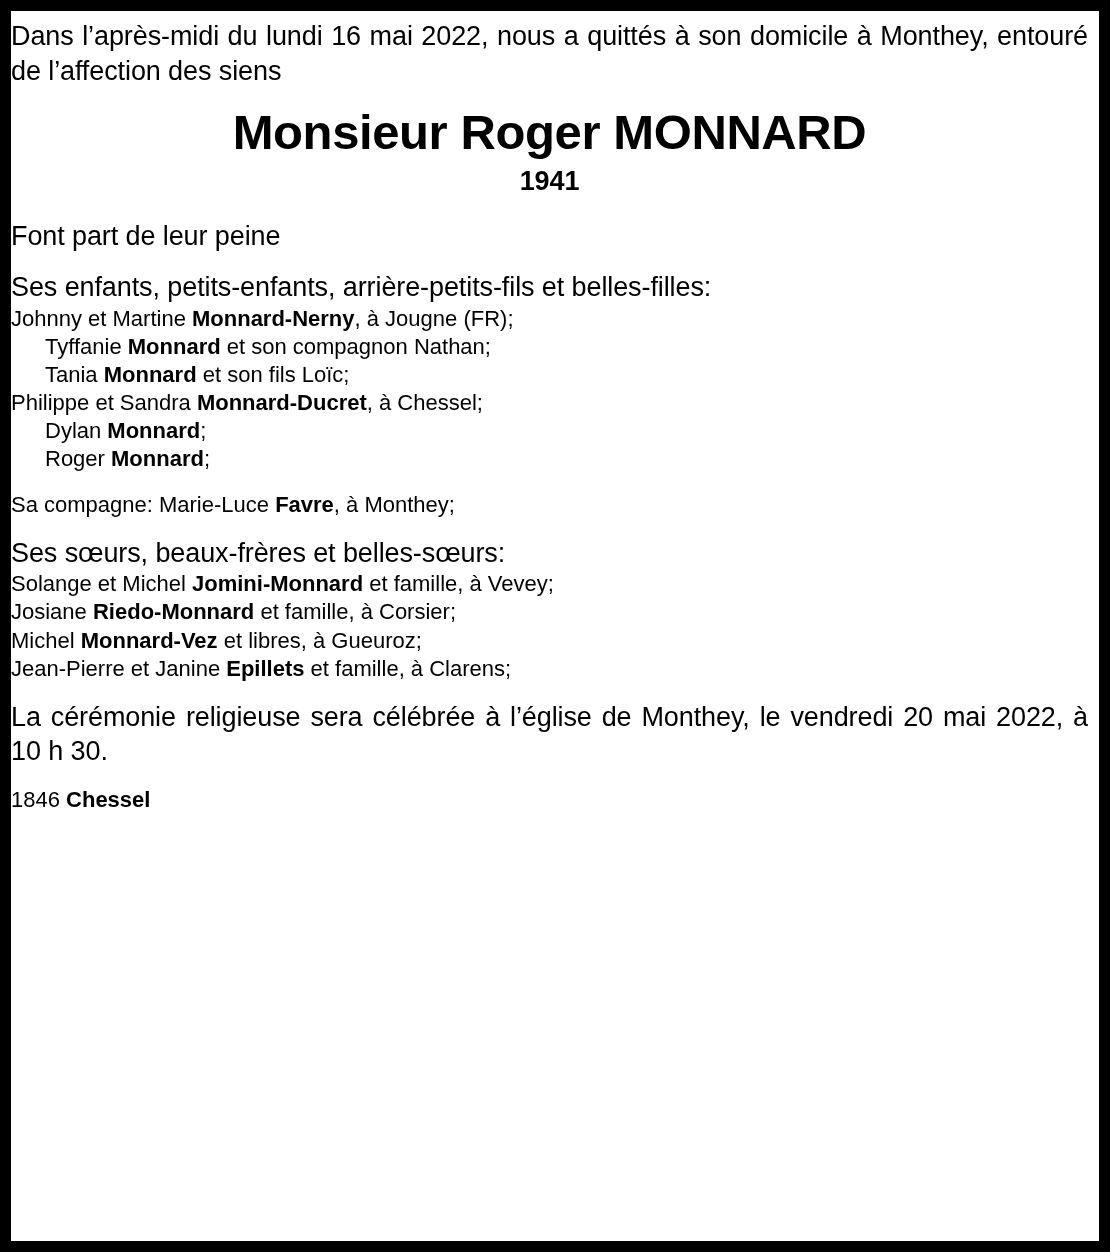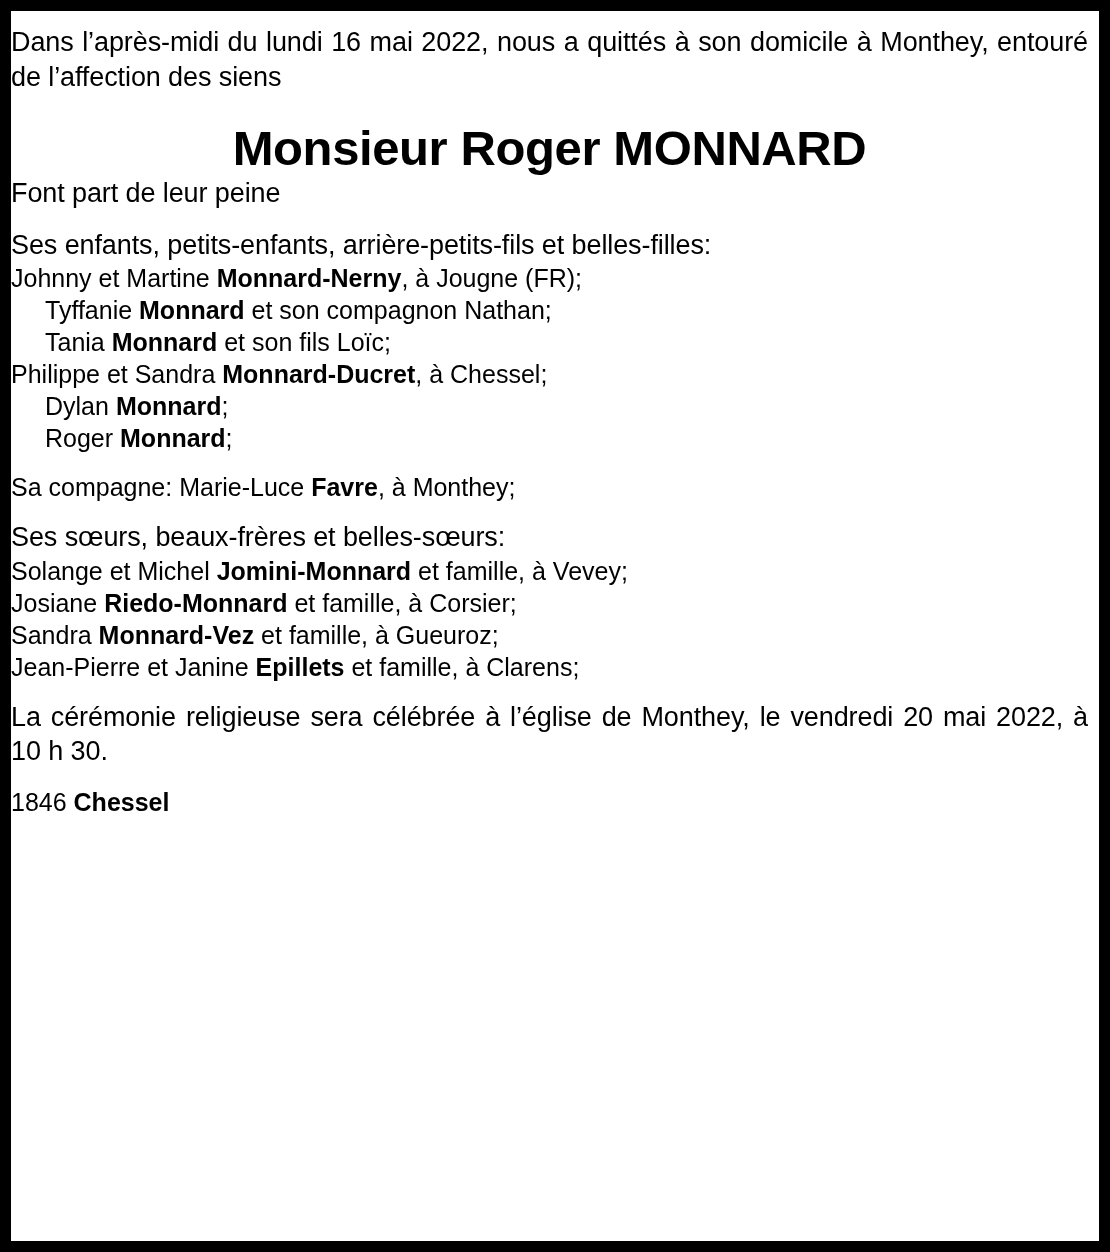--- a/index.html
+++ b/index.html
@@ -38,53 +38,53 @@
     bottom: 0;
     height: 11px;
     background: #000000;
   }
   .content {
     position: absolute;
     left: 0;
     right: 0;
     top: 11px;
     bottom: 11px;
-    padding: 14px 11px 0 0;
+    padding: 8px 11px 0 0;
     box-sizing: border-box;
   }
   p {
     margin: 0;
     font-size: 27px;
     line-height: 1.28;
     letter-spacing: -0.1px;
   }
   .intro {
     text-align: justify;
     margin-bottom: 10px;
   }
   .name {
     text-align: center;
     font-size: 49px;
     font-weight: bold;
     line-height: 1.12;
-    margin-top: 27px;
+    margin-top: 17px;
     letter-spacing: -0.4px;
   }
   .year {
     text-align: center;
     font-size: 27px;
     font-weight: bold;
     margin-top: 4px;
     margin-bottom: 20px;
   }
   .block {
     margin-bottom: 17px;
   }
   .line {
-    font-size: 25px;
+    font-size: 22px;
     line-height: 1.28;
     white-space: pre-wrap;
   }
   .indent {
     padding-left: 34px;
   }
   b {
     font-weight: bold;
   }
   .justify {
@@ -96,20 +96,21 @@
 
 <div class="notice">
   <div class="rule-top"></div>
   <div class="rule-bottom"></div>
 
   <div class="content">
 
     <p class="intro">Dans l’après-midi du lundi  16 mai 2022, nous a quittés à son domicile à Monthey, entouré de l’affection des siens</p>
 
     <p class="name">Monsieur Roger MONNARD</p>
+    <p class="year">1941</p>
 
     <div class="block">
       <p>Font part de leur peine</p>
     </div>
 
     <div class="block">
       <p>Ses enfants, petits-enfants, arrière-petits-fils et belles-filles:</p>
       <div>
           <div class="line"><span>Johnny et Martine </span><b>Monnard-Nerny</b><span>, à Jougne (FR);</span></div>
           <div class="line indent"><span>Tyffanie </span><b>Monnard</b><span> et son compagnon Nathan;</span></div>
@@ -122,21 +123,21 @@
 
     <div class="block">
       <div class="line"><span>Sa compagne: Marie-Luce </span><b>Favre</b><span>, à Monthey;</span></div>
     </div>
 
     <div class="block">
       <p>Ses sœurs, beaux-frères et belles-sœurs:</p>
       <div>
           <div class="line"><span>Solange et Michel </span><b>Jomini-Monnard</b><span> et famille, à Vevey;</span></div>
           <div class="line"><span>Josiane </span><b>Riedo-Monnard</b><span> et famille, à Corsier;</span></div>
-          <div class="line"><span>Sandra </span><b>Monnard-Vez</b><span> et famille, à Gueuroz;</span></div>
+          <div class="line"><span>Michel </span><b>Monnard-Vez</b><span> et libres, à Gueuroz;</span></div>
           <div class="line"><span>Jean-Pierre et Janine </span><b>Epillets</b><span> et famille, à Clarens;</span></div>
         </div>
     </div>
 
     <div class="block">
       <p class="justify">La cérémonie religieuse sera célébrée à l’église de Monthey, le vendredi 20 mai 2022, à 10 h 30.</p>
     </div>
 
 
     <div class="block">

